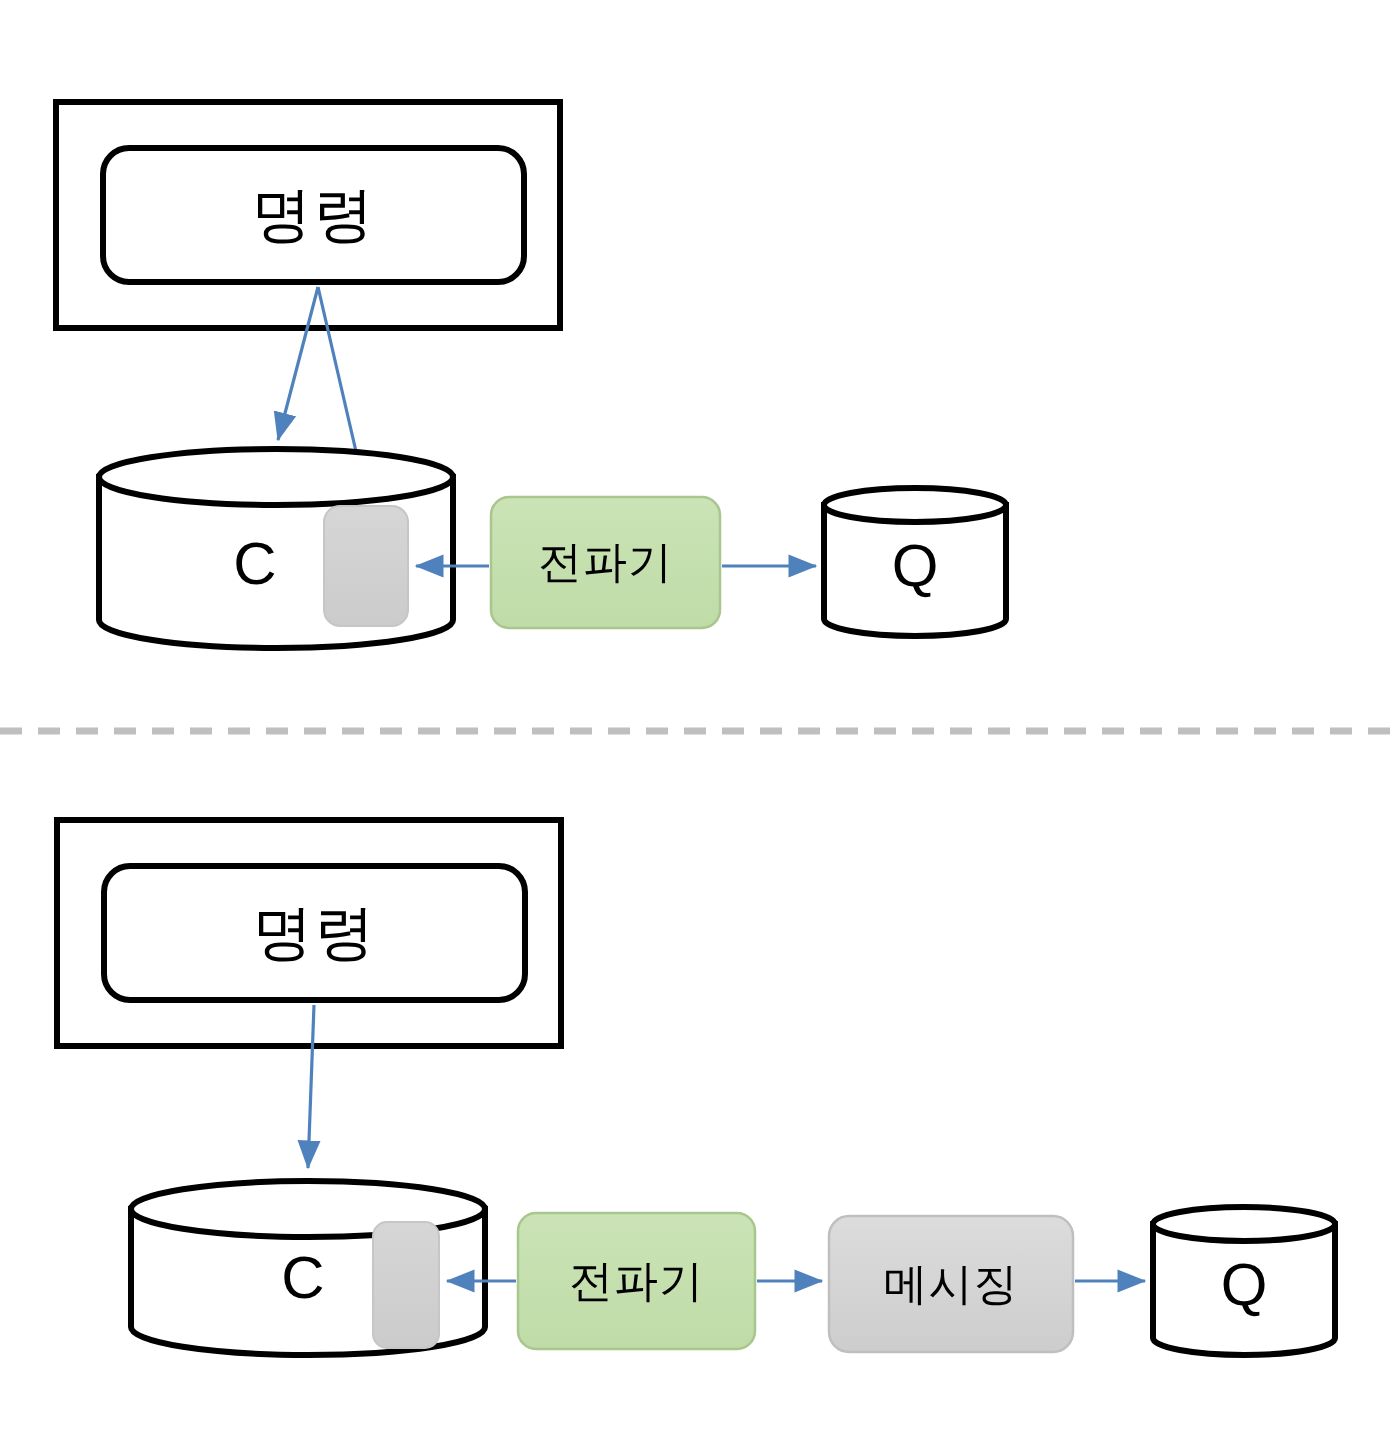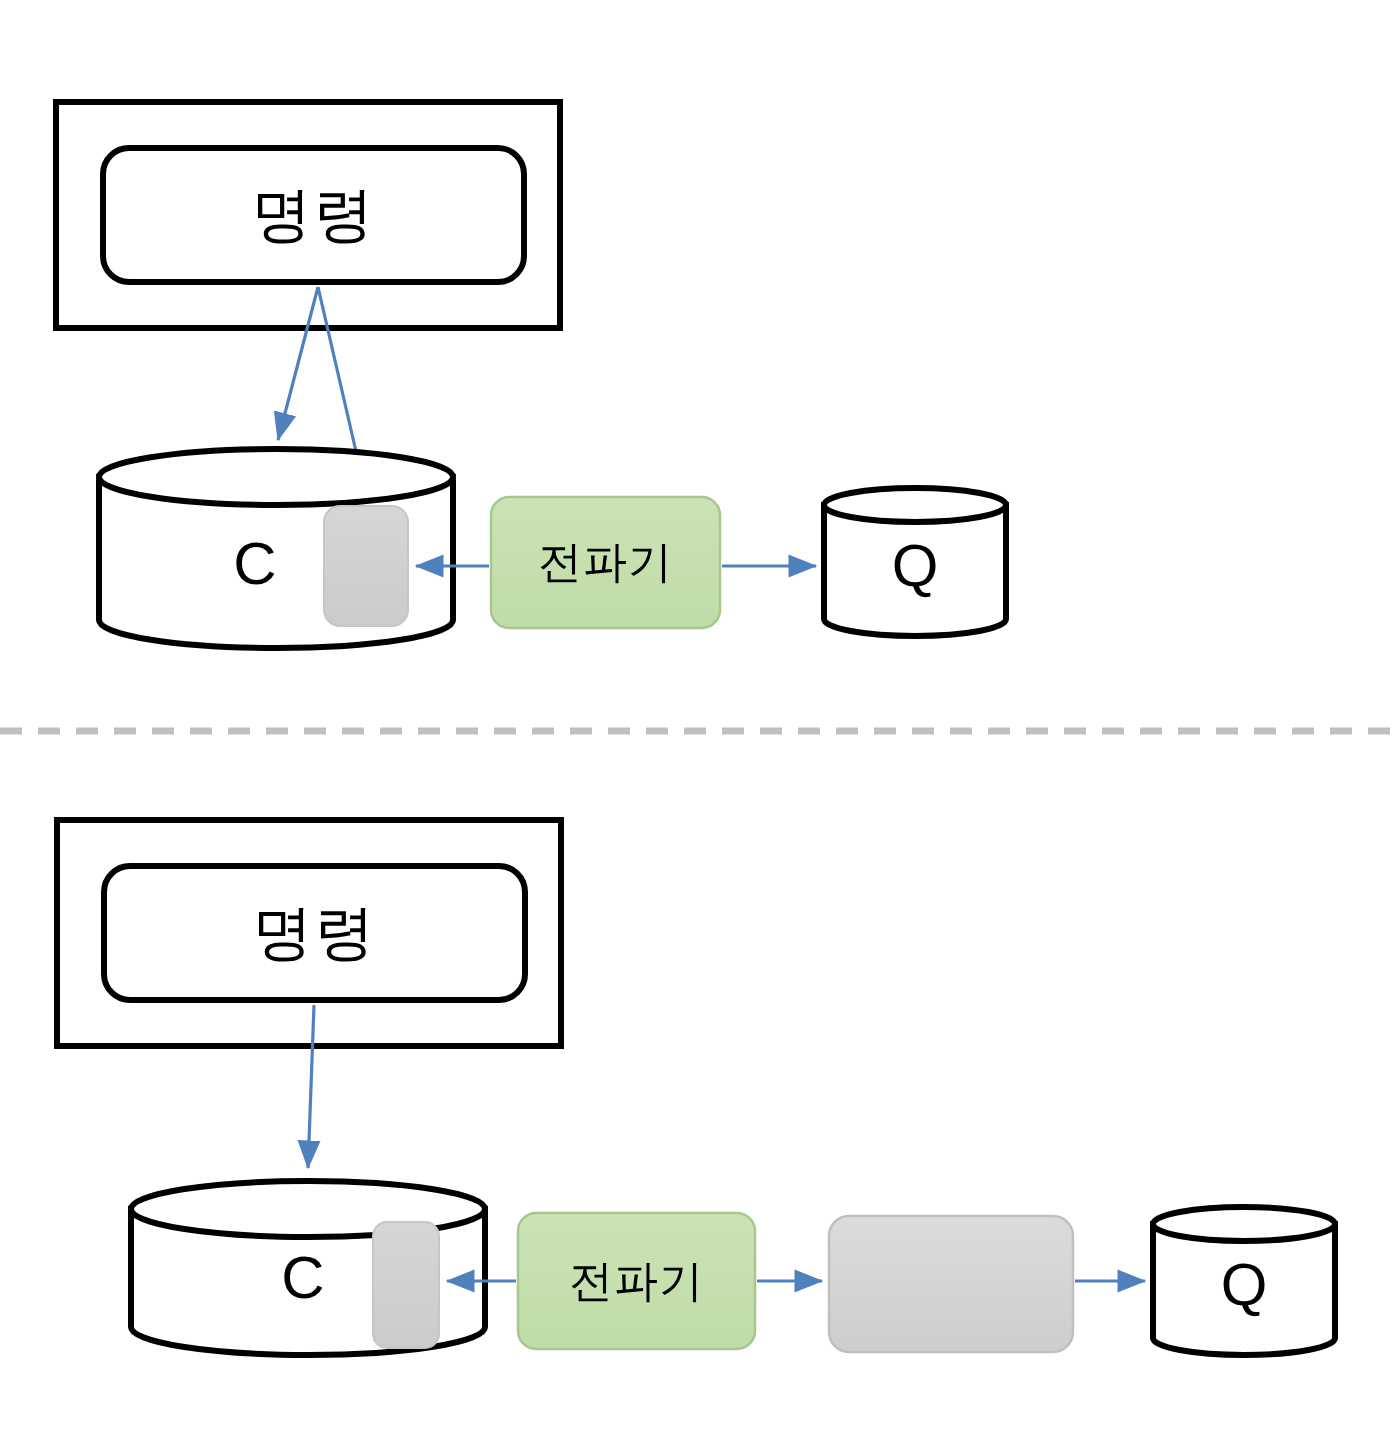--- a/index.html
+++ b/index.html
@@ -130,17 +130,18 @@
     <div class="lbl lbl-green" style="left:491px; top:497px; width:229px; height:131px;">전파기</div>
 
     <div class="lbl lbl-cyl" style="left:860px; top:510px; width:110px; height:110px;">Q</div>
 
     <div class="lbl lbl-command" style="left:104px; top:866px; width:421px; height:134px;">명령</div>
 
     <div class="lbl lbl-cyl" style="left:248px; top:1222px; width:110px; height:110px;">C</div>
 
     <div class="lbl lbl-green" style="left:518px; top:1213px; width:237px; height:136px;">전파기</div>
 
+    <div class="lbl lbl-gray-box" style="left:829px; top:1216px; width:244px; height:136px;">메시징</div>
 
     <div class="lbl lbl-cyl" style="left:1189px; top:1229px; width:110px; height:110px;">Q</div>
 
   </div>
 </div>
 
 </body></html>

